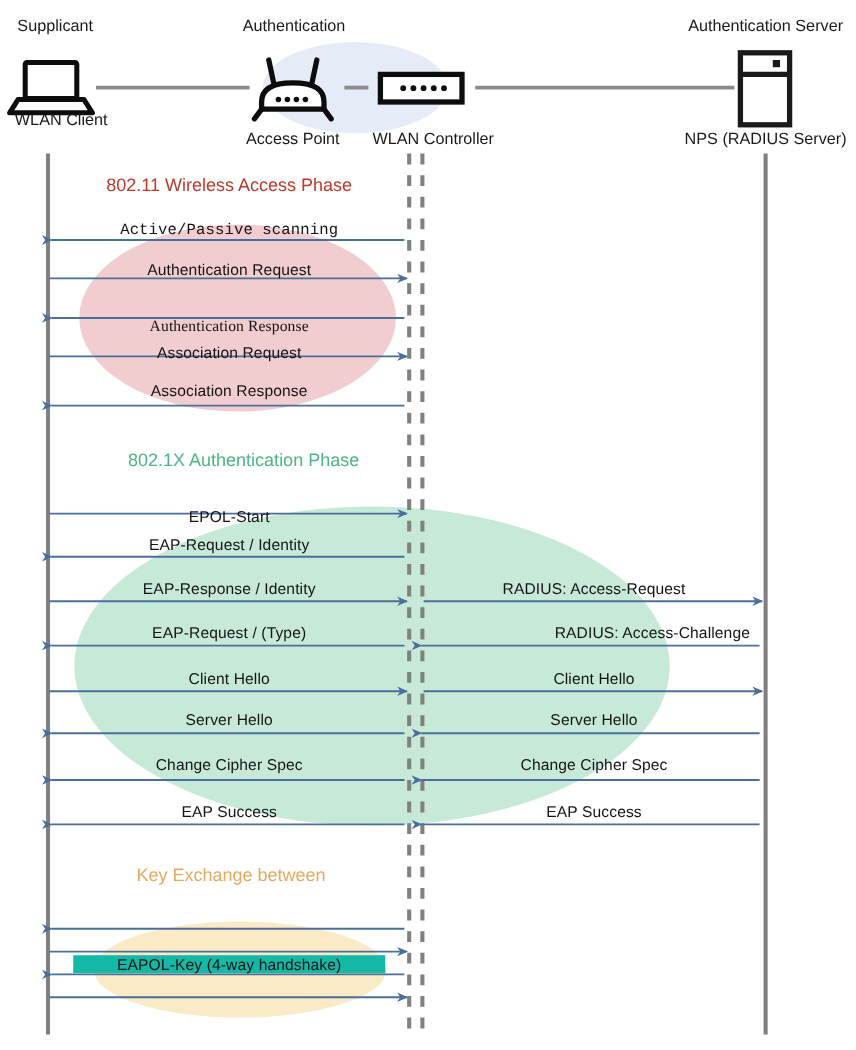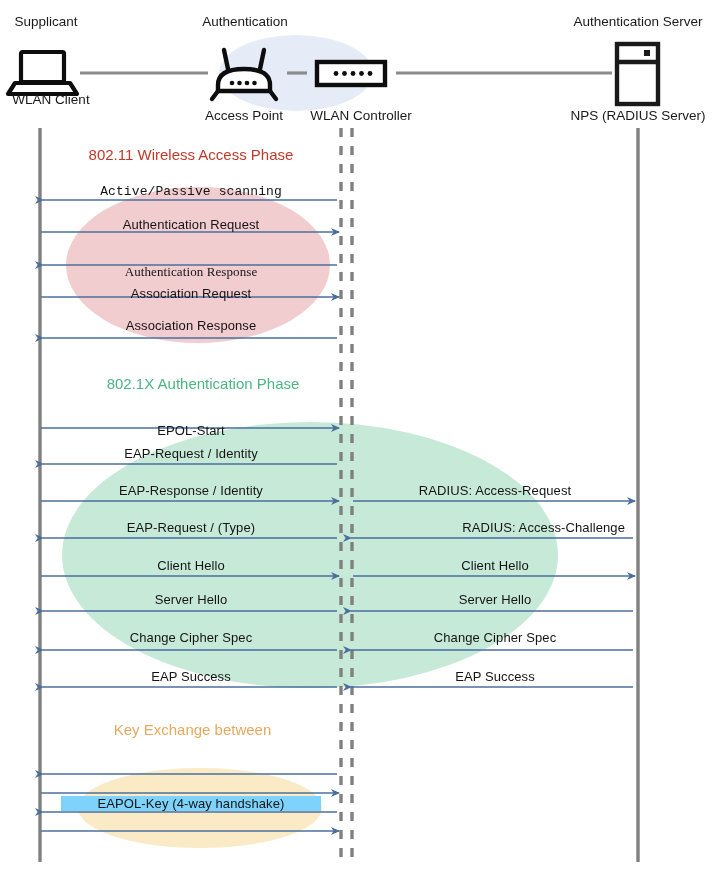--- a/index.html
+++ b/index.html
@@ -186,15 +186,15 @@
   <div class="msg-label" style="left:61px; top:630px; width:260px;">Change Cipher Spec</div>
   <div class="msg-label" style="left:61px; top:669px; width:260px;">EAP Success</div>
 
   <div class="msg-label" style="left:365px; top:483px; width:260px;">RADIUS: Access-Request</div>
   <div class="msg-label" style="left:365px; top:520px; width:260px;text-align:right;">RADIUS: Access-Challenge</div>
   <div class="msg-label" style="left:365px; top:558px; width:260px;">Client Hello</div>
   <div class="msg-label" style="left:365px; top:592px; width:260px;">Server Hello</div>
   <div class="msg-label" style="left:365px; top:630px; width:260px;">Change Cipher Spec</div>
   <div class="msg-label" style="left:365px; top:669px; width:260px;">EAP Success</div>
 
-  <div class="msg-label" style="left:61px; top:796px; width:260px; background:#7dd3fc;">EAPOL-Key (4-way handshake)</div>
+  <div class="msg-label" style="left:61px; top:796px; width:260px; background:#14b8a6;">EAPOL-Key (4-way handshake)</div>
 
 </div>
 
 </body></html>

